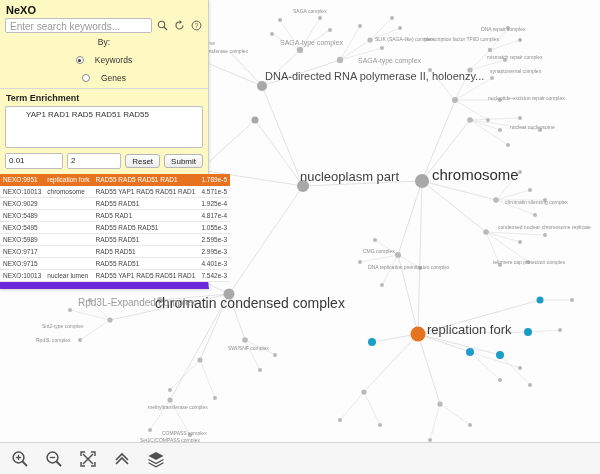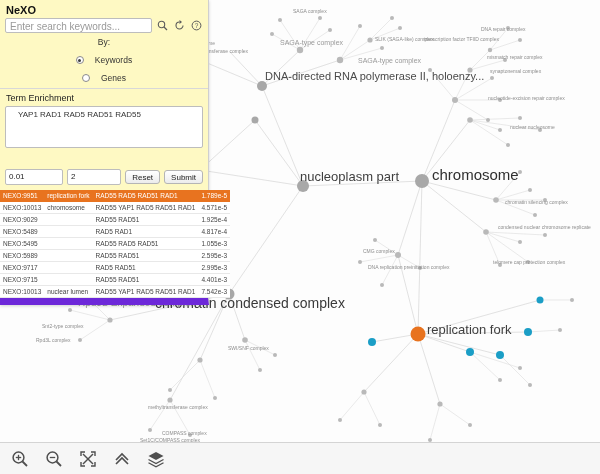--- a/index.html
+++ b/index.html
@@ -121,30 +121,31 @@
     background: #3c3c3c;
   }
 
   .section-sep {
     border-top: 1px solid #d8d8d8;
   }
   .section-title {
     padding: 4px 6px 3px 6px;
     font-size: 9px;
     color: #222;
+    font-weight: bold;
   }
   .term-area {
-    margin: 0 5px 21px 5px;
+    margin: 0 5px 5px 5px;
     height: 42px;
     background: #ffffff;
     border: 1px solid #bdbdbd;
     border-radius: 2px;
     font-size: 8px;
     color: #333;
-    padding: 3px 12px;
+    padding: 3px 20px;
     box-sizing: border-box;
     overflow: hidden;
   }
   .params-row {
     display: flex;
     align-items: center;
     padding: 0 5px 5px 5px;
     gap: 4px;
   }
   .param-input {

